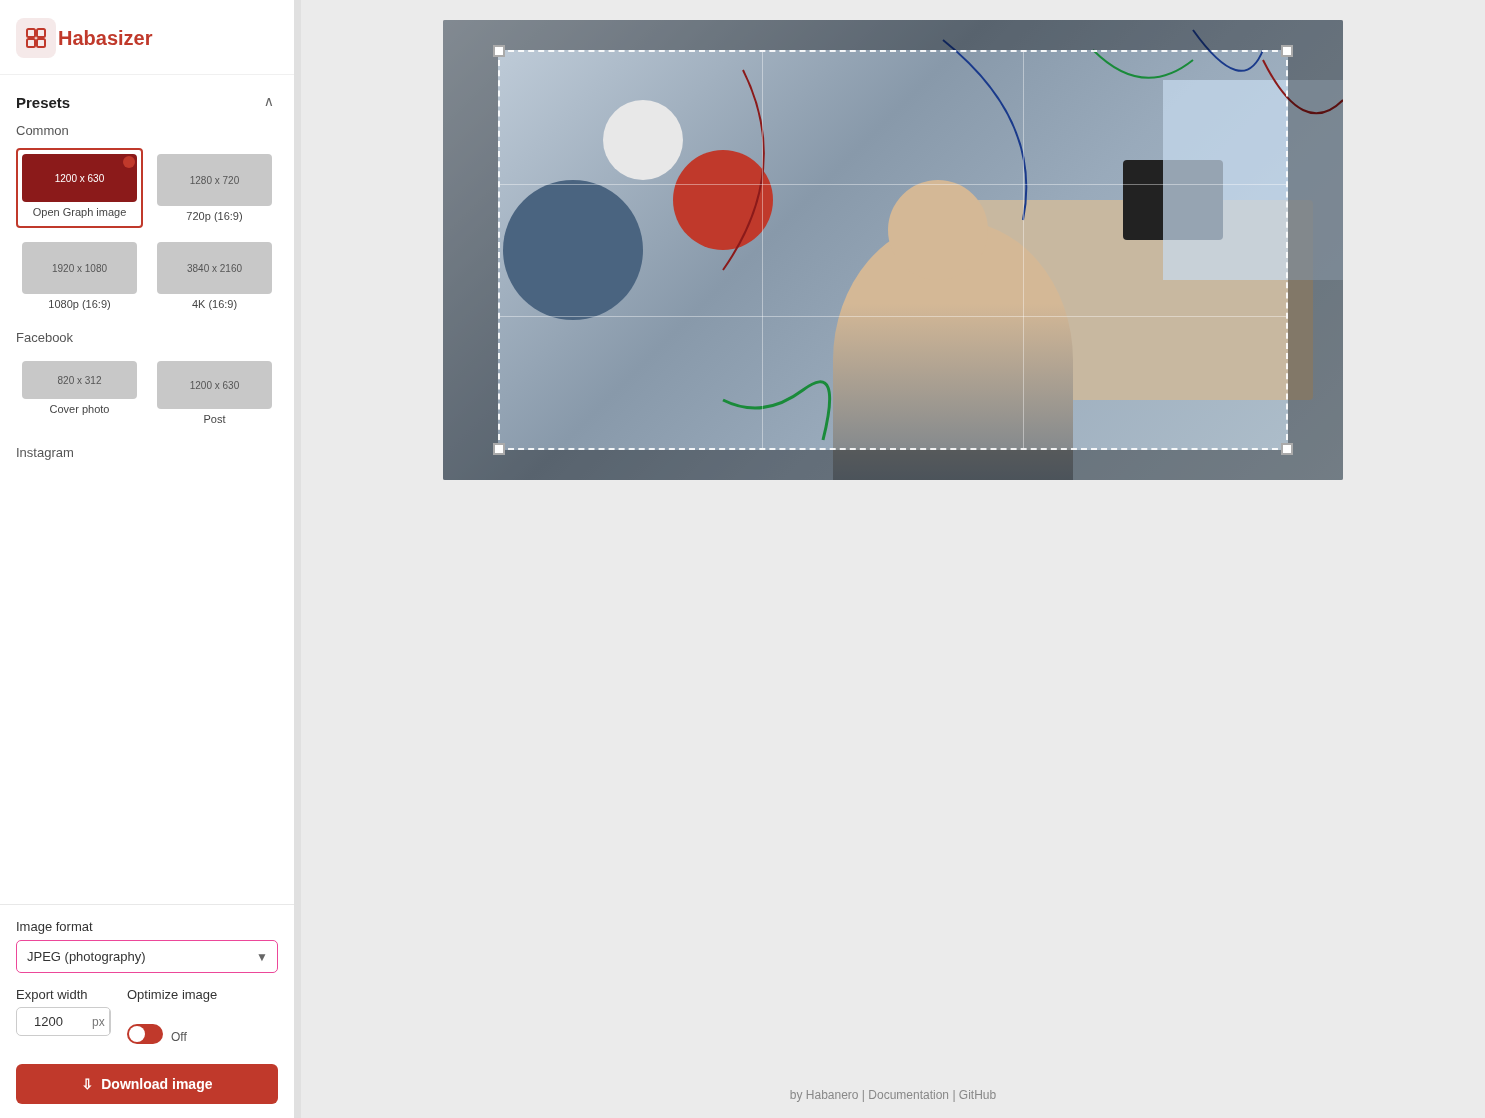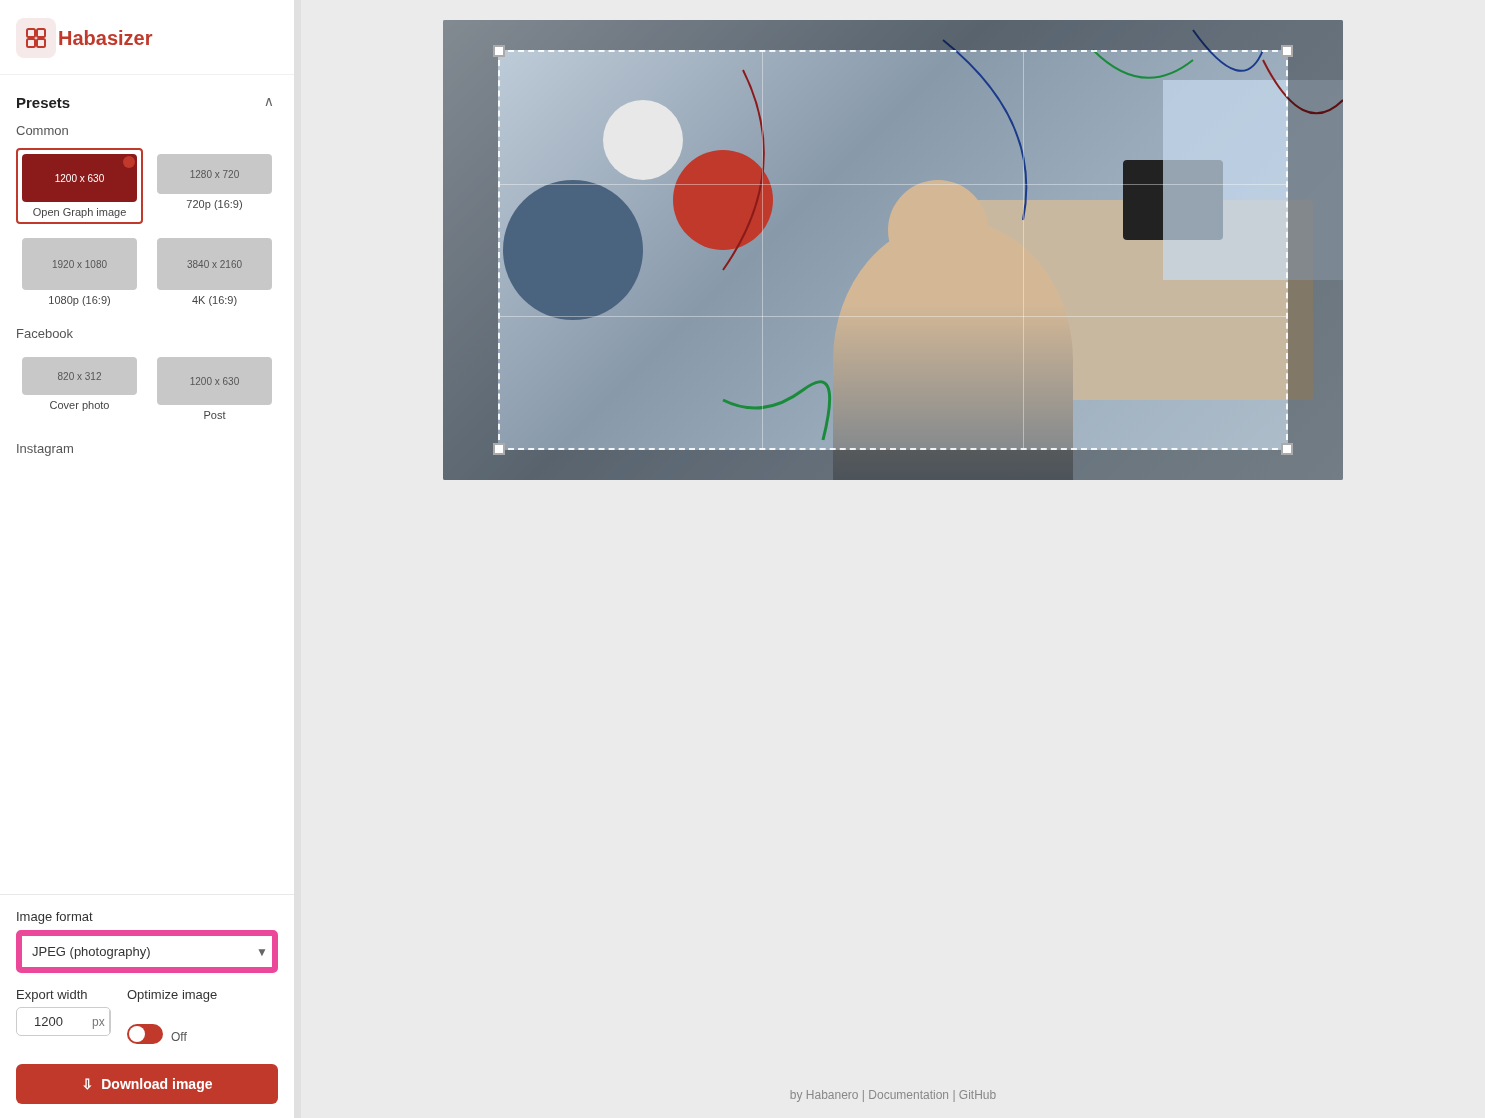--- a/index.html
+++ b/index.html
@@ -165,21 +165,21 @@
     }
 
     .select-wrapper {
       position: relative;
       margin-bottom: 14px;
     }
 
     .format-select {
       width: 100%;
       padding: 8px 32px 8px 10px;
-      border: 6px solid #ec4899;
+      border: 1px solid #ec4899;
       border-radius: 5px;
       font-size: 13px;
       appearance: none;
       background: #fff;
       cursor: pointer;
       color: #333;
     }
 
     .select-arrow {
       position: absolute;
@@ -590,21 +590,21 @@
 
       <div class="preset-item selected">
         <div class="selected-dot"></div>
         <div class="preset-thumb dark-red thumb-wide" style="height:48px; display:flex; align-items:center; justify-content:center;">
           <span style="font-size:10px; color:#fff;">1200 x 630</span>
         </div>
         <span class="preset-label">Open Graph image</span>
       </div>
 
       <div class="preset-item">
-        <div class="preset-thumb thumb-169" style="height:40px; display:flex; align-items:center; justify-content:center; background:#c8c8c8;">
+        <div class="preset-thumb thumb-169" style="height:52px; display:flex; align-items:center; justify-content:center; background:#c8c8c8;">
           <span style="font-size:10px;">1280 x 720</span>
         </div>
         <span class="preset-label">720p (16:9)</span>
       </div>
 
       <div class="preset-item">
         <div class="preset-thumb" style="height:52px; display:flex; align-items:center; justify-content:center; background:#c8c8c8;">
           <span style="font-size:10px;">1920 x 1080</span>
         </div>
         <span class="preset-label">1080p (16:9)</span>

